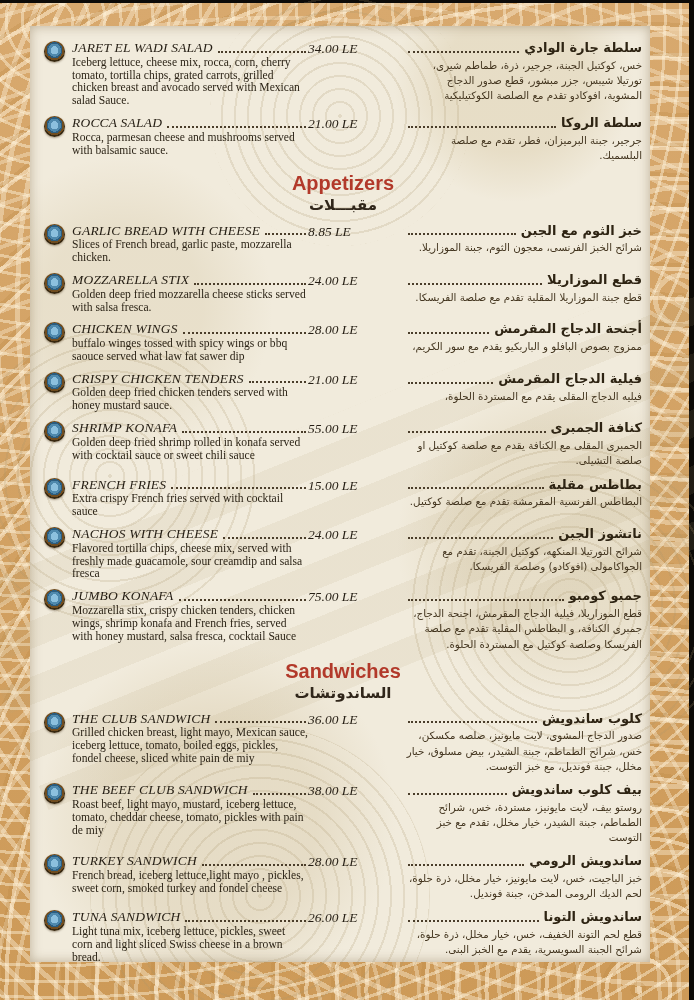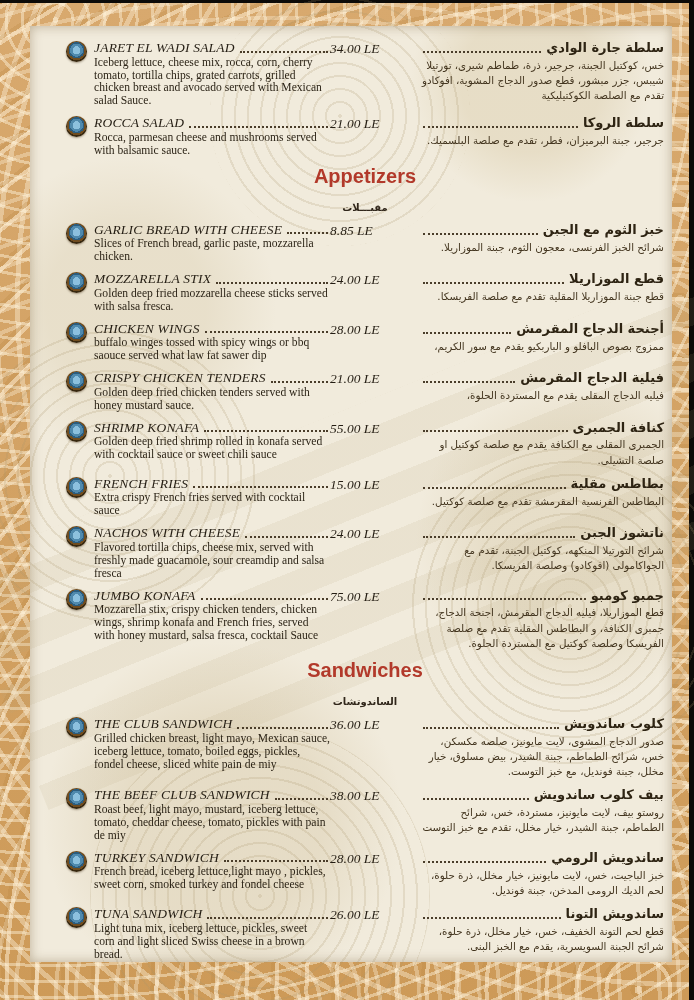--- a/index.html
+++ b/index.html
@@ -17,46 +17,45 @@
   .edge-right{position:absolute;right:0;top:0;width:5px;height:100%;background:#0d0b08;}
   .page{
     position:absolute;left:30px;top:26px;width:620px;height:936px;
     background:
       radial-gradient(circle at 78% 6%, rgba(205,186,142,.28) 0 70px, rgba(205,186,142,0) 120px),
       radial-gradient(circle at 15% 30%, rgba(200,182,140,.22) 0 80px, rgba(200,182,140,0) 150px),
       radial-gradient(circle at 85% 55%, rgba(200,182,140,.25) 0 90px, rgba(200,182,140,0) 160px),
       radial-gradient(circle at 30% 85%, rgba(196,176,132,.25) 0 100px, rgba(196,176,132,0) 180px),
       #f1ebdc;
     box-shadow:0 0 12px rgba(90,60,20,.35) inset;
-    padding-left:22px;
   }
   .orn{position:absolute;border-radius:50%;pointer-events:none;
     background:repeating-radial-gradient(circle, rgba(168,148,106,.20) 0 2px, rgba(168,148,106,0) 2px 13px);}
   .watermark{position:absolute;left:-60px;top:380px;width:820px;height:260px;pointer-events:none;
     transform:rotate(-22deg);
     background:repeating-linear-gradient(0deg, rgba(180,162,120,.12) 0 26px, rgba(180,162,120,0) 26px 52px);}
   .menu-body{position:relative;box-sizing:border-box;width:100%;height:100%;padding:14px 8px 0 14px;}
   .row{display:flex;align-items:flex-start;margin-bottom:8px;}
   .bullet{flex:0 0 auto;width:21px;height:21px;margin:1px 7px 0 0;border-radius:50%;
     background:radial-gradient(circle at 50% 44%, #8cc0de 0 4px, #4f89ad 4px 6.5px, #2d5d7e 6.5px 8px, #6f4c1f 8px 10px, #38280f 10px);
     box-shadow:0 1px 2px rgba(50,30,5,.4);}
   .en{width:236px;}
   .tl{display:flex;align-items:flex-end;}
   .t{white-space:normal;}
   .en .t{font-style:italic;font-size:13.5px;line-height:1.15;letter-spacing:.2px;color:#241d13;}
   .leader{flex:1 1 auto;min-width:12px;border-bottom:2px dotted #4a3d2a;margin:0 2px 3px 5px;}
   .en .d{font-size:11.6px;line-height:1.12;color:#2c2417;margin-top:0;}
   .price{flex:0 0 auto;width:84px;text-align:left;font-style:italic;font-size:13.5px;color:#241d13;padding-top:1px;white-space:nowrap;}
-  .ar{flex:1;margin-left:7px;direction:rtl;text-align:right;}
+  .ar{flex:1;margin-left:14px;direction:rtl;text-align:right;}
   .ar .t{font-family:"DejaVu Sans",sans-serif;font-weight:bold;font-size:13px;line-height:1.2;color:#2e2413;}
   .ar .leader{margin:0 5px 3px 2px;border-bottom:2px dotted #4a3d2a;}
   .ar .d{font-family:"DejaVu Sans",sans-serif;font-size:10.3px;line-height:1.48;color:#43351f;margin-top:2px;}
   .sec{text-align:center;margin:2px 0 9px;}
   .sec-en{font-family:"Liberation Sans",sans-serif;font-weight:bold;font-size:20px;color:#b2392a;}
-  .sec-ar{font-family:"DejaVu Sans",sans-serif;font-weight:bold;font-size:10px;color:#30261a;letter-spacing:1px;margin-top:14px;}
+  .sec-ar{font-family:"DejaVu Sans",sans-serif;font-weight:bold;font-size:15px;color:#30261a;letter-spacing:1px;margin-top:1px;}
 </style>
 </head>
 <body>
 
 <div class="scan">
   <div class="edge-top"></div>
   <div class="edge-right"></div>
 
   <div class="page">
     <div class="orn" style="left:180px;top:-40px;width:260px;height:260px;"></div>

